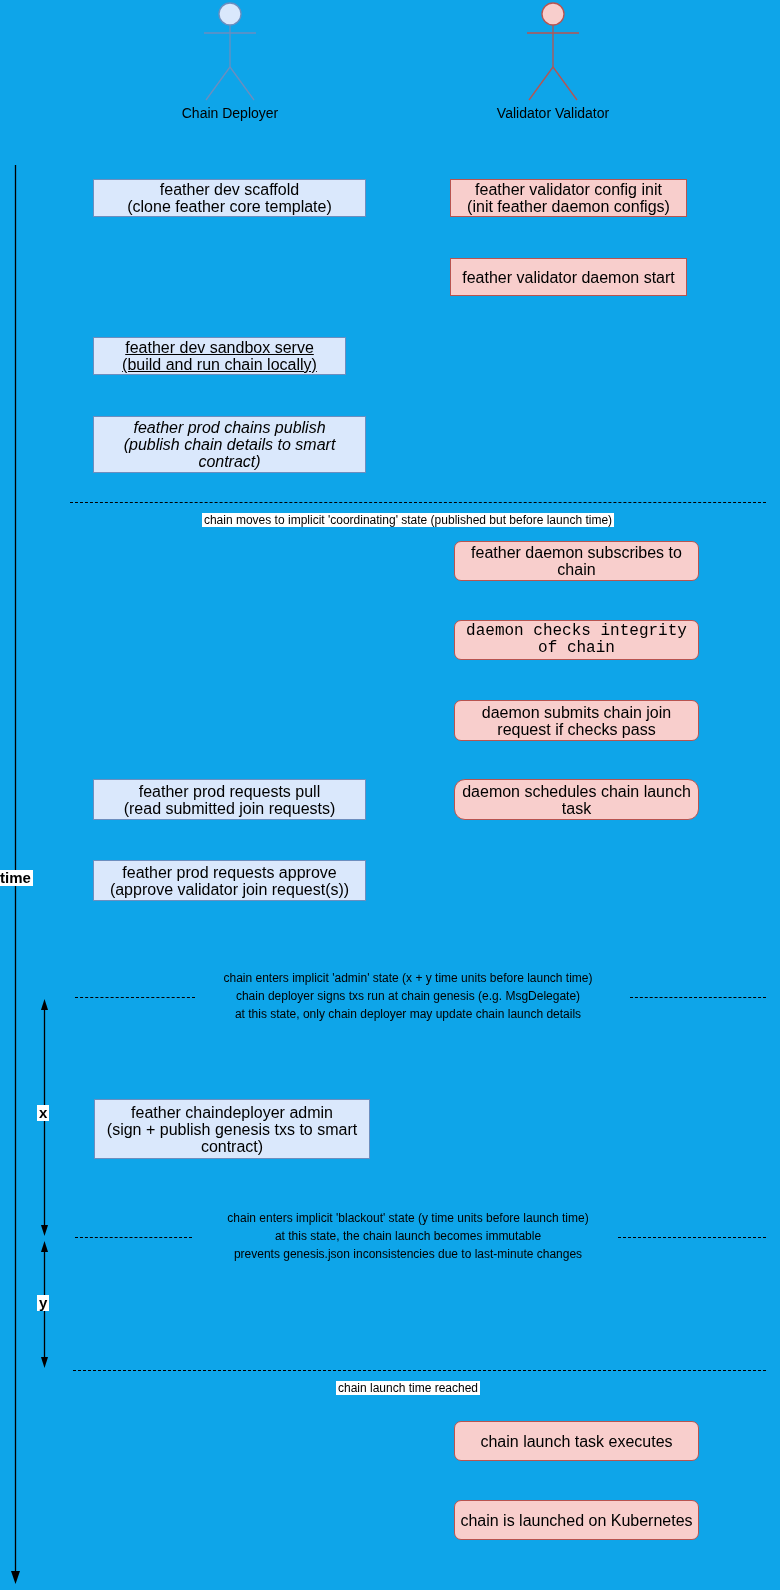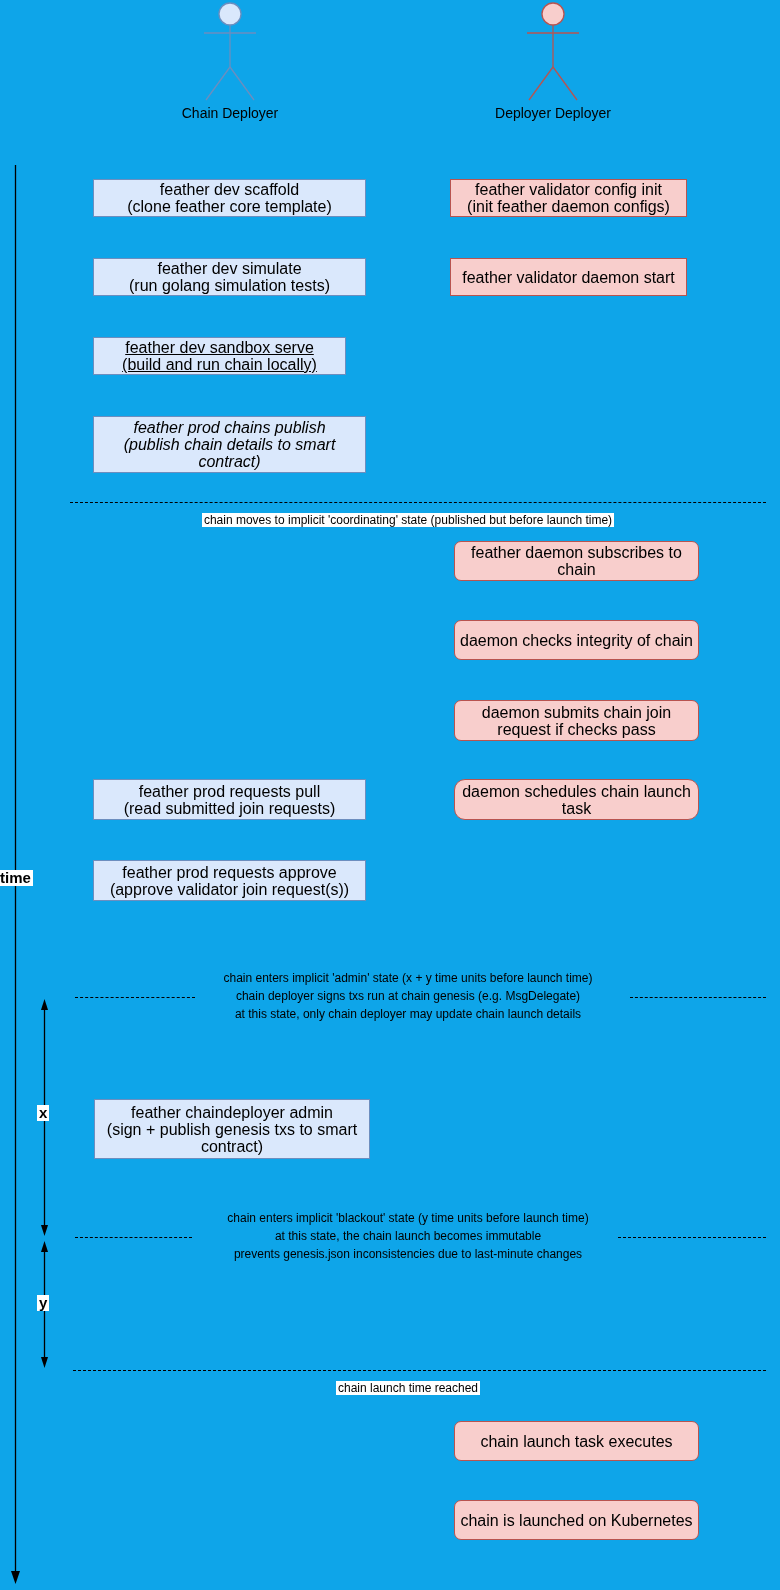--- a/index.html
+++ b/index.html
@@ -63,49 +63,47 @@
     </g>
 
     <g stroke="#000" stroke-width="1.3">
       <line x1="44.5" y1="1246" x2="44.5" y2="1364"></line>
       <path d="M44.5,1241 L41,1252 L48,1252 Z" fill="#000" stroke="none"></path>
       <path d="M44.5,1368 L41,1357 L48,1357 Z" fill="#000" stroke="none"></path>
     </g>
   </svg>
 
   <div class="actor-label" style="left:140px;top:105px;width:180px;">Chain Deployer</div>
-  <div class="actor-label" style="left:463px;top:105px;width:180px;">Deployer Deployer</div>
+  <div class="actor-label" style="left:463px;top:105px;width:180px;">Validator Validator</div>
 
   <div class="axis-label" style="left:-2px;top:870px;">time</div>
   <div class="axis-label" style="left:37px;top:1105px;">x</div>
   <div class="axis-label" style="left:37px;top:1295px;">y</div>
 
   <div class="box blue" style="left:93px;top:179px;width:273px;height:38px;">feather dev scaffold
 (clone feather core template)</div>
-  <div class="box blue" style="left:93px;top:258px;width:273px;height:38px;">feather dev simulate
-(run golang simulation tests)</div>
   <div class="box blue" style="left:93px;top:337px;width:253px;height:38px;text-decoration:underline;">feather dev sandbox serve
 (build and run chain locally)</div>
   <div class="box blue" style="left:93px;top:416px;width:273px;height:57px;font-style:italic;">feather prod chains publish
 (publish chain details to smart
 contract)</div>
   <div class="box blue" style="left:93px;top:779px;width:273px;height:41px;">feather prod requests pull
 (read submitted join requests)</div>
   <div class="box blue" style="left:93px;top:860px;width:273px;height:41px;">feather prod requests approve
 (approve validator join request(s))</div>
   <div class="box blue" style="left:94px;top:1099px;width:276px;height:60px;">feather chaindeployer admin
 (sign + publish genesis txs to smart
 contract)</div>
 
   <div class="box red" style="left:450px;top:179px;width:237px;height:38px;">feather validator config init
 (init feather daemon configs)</div>
   <div class="box red" style="left:450px;top:258px;width:237px;height:38px;">feather validator daemon start</div>
   <div class="box red round" style="left:454px;top:541px;width:245px;height:40px;">feather daemon subscribes to
 chain</div>
-  <div class="box red round" style="left:454px;top:620px;width:245px;height:40px;">daemon checks integrity of chain</div>
+  <div class="box red round" style="left:454px;top:620px;width:245px;height:40px;font-family:Liberation Mono, monospace;">daemon checks integrity of chain</div>
   <div class="box red round" style="left:454px;top:700px;width:245px;height:41px;">daemon submits chain join
 request if checks pass</div>
   <div class="box red round" style="left:454px;top:779px;width:245px;height:41px;border-radius:11px;">daemon schedules chain launch
 task</div>
   <div class="box red round" style="left:454px;top:1421px;width:245px;height:40px;">chain launch task executes</div>
   <div class="box red round" style="left:454px;top:1500px;width:245px;height:40px;">chain is launched on Kubernetes</div>
 
   <div class="dash" style="left:70px;width:696px;top:502px;"></div>
   <div class="sep-text" style="left:50px;right:14px;top:493px;">
     <span class="sep-inline">chain moves to implicit 'coordinating' state (published but before launch time)</span>

